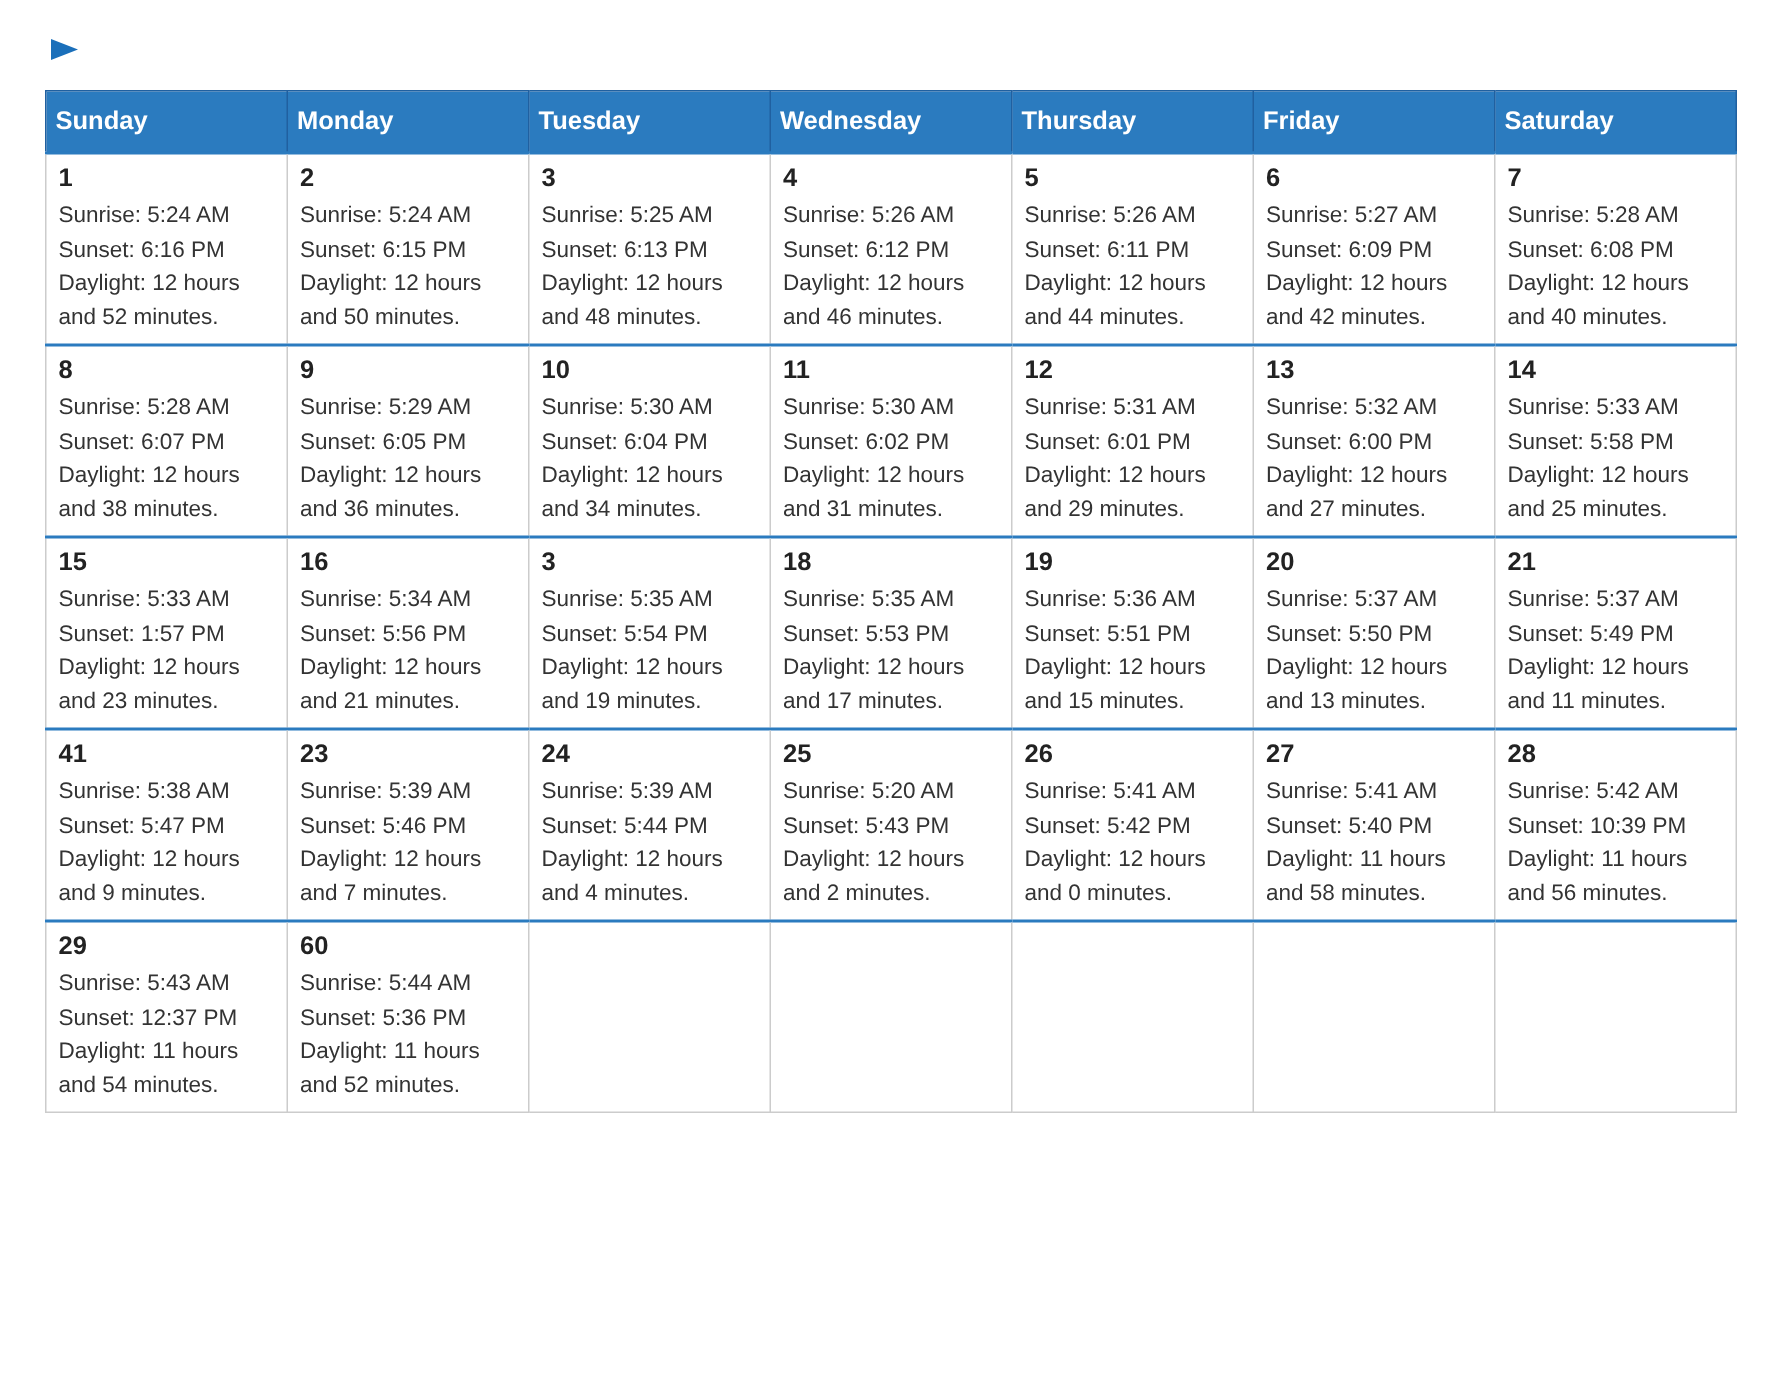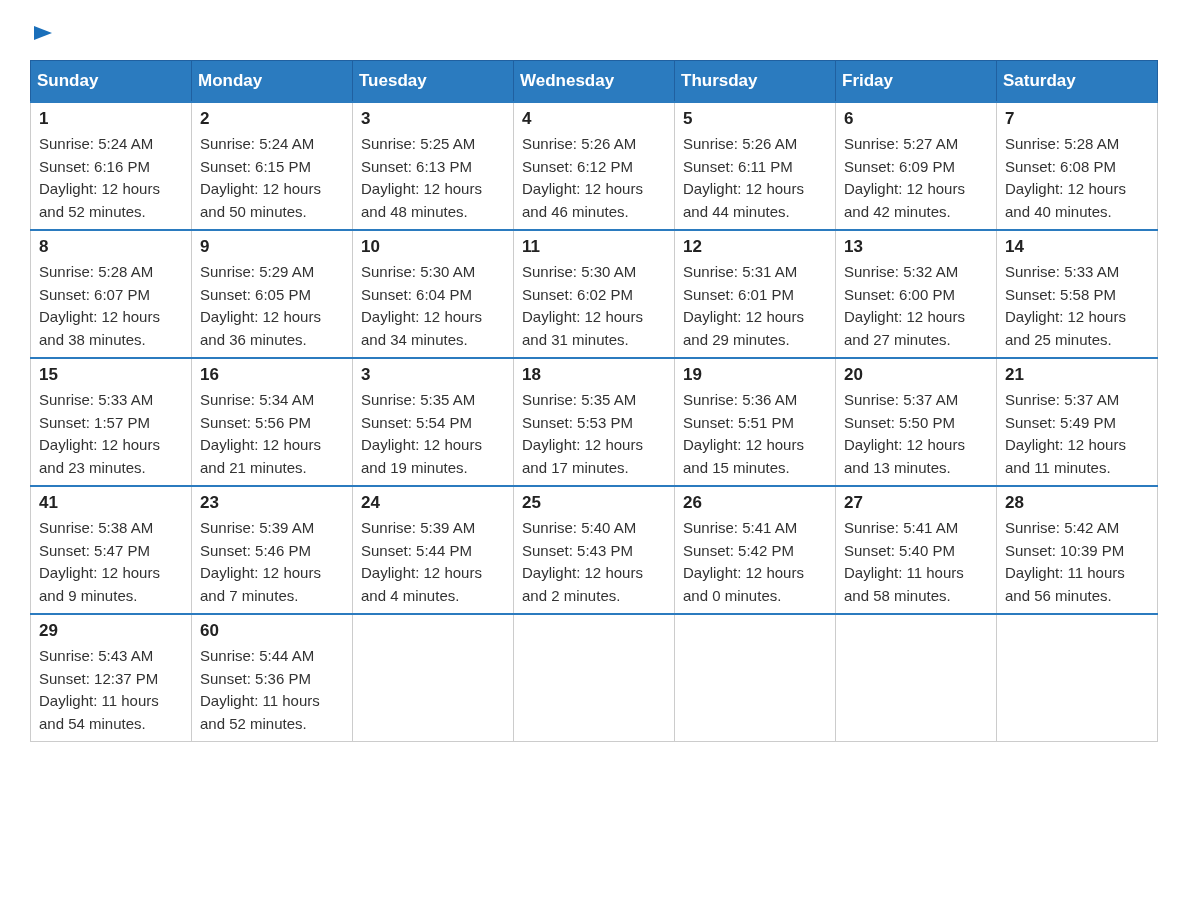--- a/index.html
+++ b/index.html
@@ -225,21 +225,21 @@
         <td>
           <div class="day-number">23</div>
           <div class="day-info"><span>Sunrise: 5:39 AM</span><br><span>Sunset: 5:46 PM</span><br>Daylight: 12 hours<br>and 7 minutes.</div>
         </td>
         <td>
           <div class="day-number">24</div>
           <div class="day-info"><span>Sunrise: 5:39 AM</span><br><span>Sunset: 5:44 PM</span><br>Daylight: 12 hours<br>and 4 minutes.</div>
         </td>
         <td>
           <div class="day-number">25</div>
-          <div class="day-info"><span>Sunrise: 5:40 AM</span><br><span>Sunset: 5:43 PM</span><br>Daylight: 12 hours<br>and 2 minutes.</div>
+          <div class="day-info"><span>Sunrise: 5:20 AM</span><br><span>Sunset: 5:43 PM</span><br>Daylight: 12 hours<br>and 2 minutes.</div>
         </td>
         <td>
           <div class="day-number">26</div>
           <div class="day-info"><span>Sunrise: 5:41 AM</span><br><span>Sunset: 5:42 PM</span><br>Daylight: 12 hours<br>and 0 minutes.</div>
         </td>
         <td>
           <div class="day-number">27</div>
           <div class="day-info"><span>Sunrise: 5:41 AM</span><br><span>Sunset: 5:40 PM</span><br>Daylight: 11 hours<br>and 58 minutes.</div>
         </td>
         <td>

